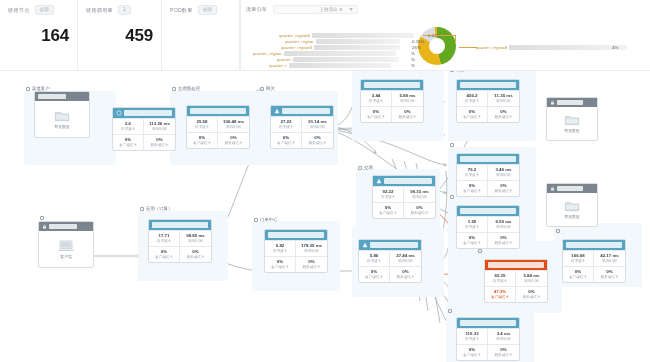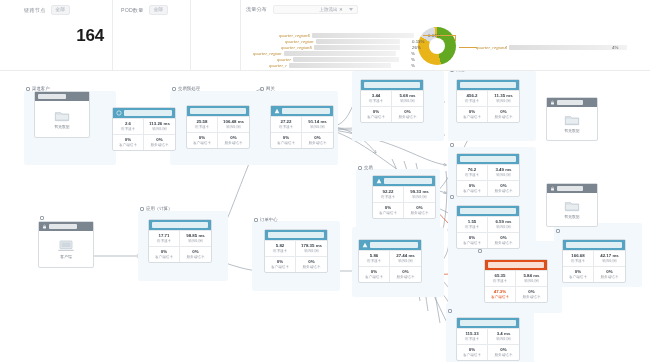--- a/index.html
+++ b/index.html
@@ -9,21 +9,21 @@
     font-family: "Liberation Sans", sans-serif;
     overflow: hidden;
   }
   #app { position: relative; width: 650px; height: 362px; background:#fff; }
 
   
   .kpi-strip { position:absolute; left:0; top:0; width:650px; height:70px;
                display:flex; align-items:stretch; background:#fff; }
   .kpi-card { position:relative; background:#fff; border-right:1px solid #ececec;
               padding:5px 8px 0 8px; }
-  .kpi-card.c1 { width:97px;margin-left:16px; }
+  .kpi-card.c1 { width:78px; }
   .kpi-card.c2 { width:84px; }
   .kpi-card.c3 { width:78px; }
   .kpi-head { display:flex; align-items:center; gap:5px; height:10px; }
   .kpi-label { font-size:5.2px; color:#8a8f99; letter-spacing:.2px;
                filter: blur(0.35px); white-space:nowrap; }
   .kpi-chip { font-size:4.6px; color:#9aa0aa; background:#f3f4f6;
               border:1px solid #e6e8eb; border-radius:2px; padding:1px 4px;
               line-height:6px; filter: blur(0.3px); }
   .kpi-value { position:absolute; left:0; right:8px; top:26px;
                text-align:right; font-size:17px; font-weight:bold;
@@ -120,20 +120,27 @@
   <div class="kpi-strip">
 
     <div class="kpi-card c1">
       <div class="kpi-head">
         <span class="kpi-label">链路节点</span>
         <span class="kpi-chip">全部</span>
       </div>
       <div class="kpi-value">164</div>
     </div>
 
+    <div class="kpi-card c2">
+      <div class="kpi-head">
+        <span class="kpi-label">链路调用量</span>
+        <span class="kpi-chip">1</span>
+      </div>
+      <div class="kpi-value">459</div>
+    </div>
 
     <div class="kpi-card c3">
       <div class="kpi-head">
         <span class="kpi-label">POD数量</span>
         <span class="kpi-chip">全部</span>
       </div>
     </div>
 
     <div class="donut-panel">
       <div class="donut-head">

